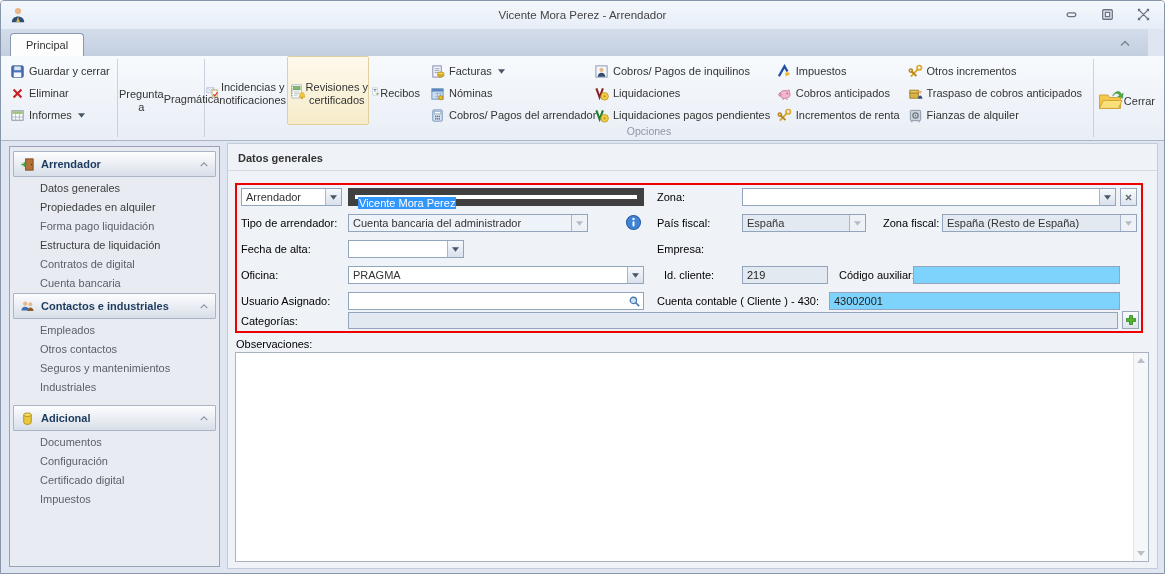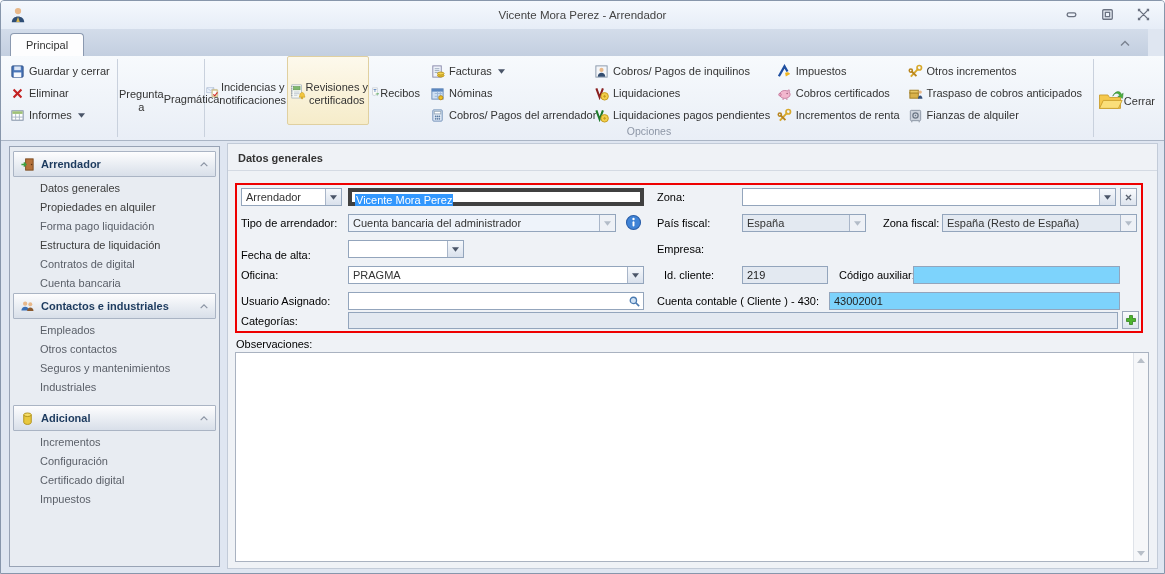--- a/index.html
+++ b/index.html
@@ -61,21 +61,21 @@
   .fi { position:absolute; height:18px; border:1px solid #93a5bc; background:#7dd3fc; font-family:"Liberation Sans",sans-serif;
     font-size:11px; padding:0 4px; color:#222; }
   .fi.ro { background:#e3e9f1; }
   .combo { position:absolute; height:18px; border:1px solid #93a5bc; background:#fff; display:flex; }
   .combo .ctxt { flex:1; padding:1px 4px; line-height:15px; overflow:hidden; white-space:nowrap; }
   .combo .carr { width:16px; border-left:1px solid #a9b6c9; background:linear-gradient(#f6f9fc,#d9e1ec);
     display:flex; align-items:center; justify-content:center; }
   .combo.dis { background:#eef3fa; }
   .combo.dis2 { background:#e3e9f1; }
   .combo.dis .carr, .combo.dis2 .carr { background:#eef1f6; }
-  .name-field { position:absolute; height:18px; border:4px solid #404040; background:#fff; padding:1px 3px; line-height:15px; }
+  .name-field { position:absolute; height:18px; border:7px solid #404040; background:#fff; padding:1px 3px; line-height:15px; }
   .name-field .sel { background:#3297fd; color:#fff; padding:0 1px; }
   .sq-btn { position:absolute; width:17px; height:18px; border:1px solid #9aa7ba;
     background:linear-gradient(#fafbfd,#dde4ee); display:flex; align-items:center; justify-content:center; }
   .search-wrap { position:absolute; height:18px; border:1px solid #93a5bc; background:#fff; }
   .search-ic { position:absolute; right:2px; top:2px; }
 
   .obs-label { position:absolute; left:8px; top:194px; color:#000; }
   .obs-area { position:absolute; left:7px; top:208px; right:8px; bottom:6px; border:1px solid #a9b2c0; background:#fff; }
   .obs-text { position:absolute; inset:0; right:15px; border:none; resize:none; outline:none; background:#fff;
     font-family:"Liberation Sans",sans-serif; font-size:11px; padding:3px; overflow:hidden; }
@@ -282,21 +282,21 @@
             <span>Impuestos</span>
           </div>
           <div class="sbtn">
             <svg width="15" height="15" viewBox="0 0 16 16">
                 <ellipse cx="8.4" cy="9" rx="5.6" ry="4.2" fill="#f2b7ce" stroke="#c77fa0"></ellipse>
                 <circle cx="3.2" cy="9.2" r="1.4" fill="#eaa3c0" stroke="#c77fa0"></circle>
                 <path d="M11 5.5l1.6-1.6 1 2.2" fill="#f2b7ce" stroke="#c77fa0"></path>
                 <circle cx="10.8" cy="8" r="0.7" fill="#8a4a68"></circle>
                 <path d="M6.5 13.2v1.4M10.5 13.2v1.4" stroke="#c77fa0" stroke-width="1.4"></path>
               </svg>
-            <span>Cobros certificados</span>
+            <span>Cobros anticipados</span>
           </div>
           <div class="sbtn">
             <svg width="15" height="15" viewBox="0 0 16 16">
                 <path d="M3 13.5L11 5" stroke="#d8a92c" stroke-width="2"></path>
                 <circle cx="12" cy="4" r="2.4" fill="none" stroke="#d8a92c" stroke-width="1.8"></circle>
                 <path d="M3.5 7.5l5.5 5.5" stroke="#b8851f" stroke-width="2"></path>
                 <circle cx="3" cy="7" r="1.7" fill="none" stroke="#b8851f" stroke-width="1.6"></circle>
               </svg>
             <span>Incrementos de renta</span>
           </div>
@@ -390,21 +390,21 @@
       <div class="sgroup-header" style="margin-top:8px">
         <svg width="15" height="15" viewBox="0 0 16 16">
             <path d="M4 4v8c0 1.3 1.8 2.3 4 2.3s4-1 4-2.3V4" fill="#e8c83e" stroke="#b09018"></path>
             <ellipse cx="8" cy="4" rx="4" ry="1.9" fill="#f5dd6a" stroke="#b09018"></ellipse>
           </svg>
         <span class="gtitle">Adicional</span>
         <svg width="10" height="7" viewBox="0 0 12 8">
             <path d="M2 6l4-4 4 4" fill="none" stroke="#8a93a2" stroke-width="1.4"></path>
           </svg>
       </div>
-      <div class="sitem" style="color:#5a5f68">Incrementos</div>
+      <div class="sitem" style="color:#5a5f68">Documentos</div>
       <div class="sitem" style="color:#5a5f68">Configuración</div>
       <div class="sitem" style="color:#5a5f68">Certificado digital</div>
       <div class="sitem" style="color:#5a5f68">Impuestos</div>
     </div>
 
     <div class="mainpanel">
       <div class="panel-title">Datos generales</div>
 
       <div class="redbox">
 
@@ -429,21 +429,21 @@
               </svg>
             </span>
         </div>
         <div class="sq-btn" style="left:883px;top:3px">
           <svg width="9" height="9" viewBox="0 0 12 12">
               <path d="M2 3.2L3.2 2 6 4.8 8.8 2 10 3.2 7.2 6 10 8.8 8.8 10 6 7.2 3.2 10 2 8.8 4.8 6z" fill="#5a6270"></path>
             </svg>
         </div>
 
         <div class="fl" style="left:4px;top:29px">Tipo de arrendador:</div>
-        <div class="combo dis" style="left:111px;top:29px;width:268px">
+        <div class="combo dis" style="left:111px;top:29px;width:240px">
           <span class="ctxt">Cuenta bancaria del administrador</span>
           <span class="carr">
               <svg width="7" height="5" viewBox="0 0 8 5">
                 <path d="M0 0h8L4 5z" fill="#b3bcc8"></path>
               </svg>
             </span>
         </div>
         <svg style="position:absolute;left:388px;top:29px" width="17" height="17" viewBox="0 0 16 16">
             <circle cx="8" cy="8" r="6.6" fill="#3f83d6" stroke="#2a5ea8"></circle>
             <rect x="7.1" y="6.8" width="1.8" height="5" rx="0.9" fill="#fff"></rect>
@@ -462,21 +462,21 @@
         <div class="fl" style="left:646px;top:29px">Zona fiscal:</div>
         <div class="combo dis2" style="left:705px;top:29px;width:195px">
           <span class="ctxt">España (Resto de España)</span>
           <span class="carr">
               <svg width="7" height="5" viewBox="0 0 8 5">
                 <path d="M0 0h8L4 5z" fill="#b3bcc8"></path>
               </svg>
             </span>
         </div>
 
-        <div class="fl" style="left:4px;top:61px">Fecha de alta:</div>
+        <div class="fl" style="left:4px;top:55px">Fecha de alta:</div>
         <div class="combo" style="left:111px;top:55px;width:116px">
           <span class="ctxt"></span>
           <span class="carr">
               <svg width="7" height="5" viewBox="0 0 8 5">
                 <path d="M0 0h8L4 5z" fill="#4a5568"></path>
               </svg>
             </span>
         </div>
         <div class="fl" style="left:420px;top:55px">Empresa:</div>
 

